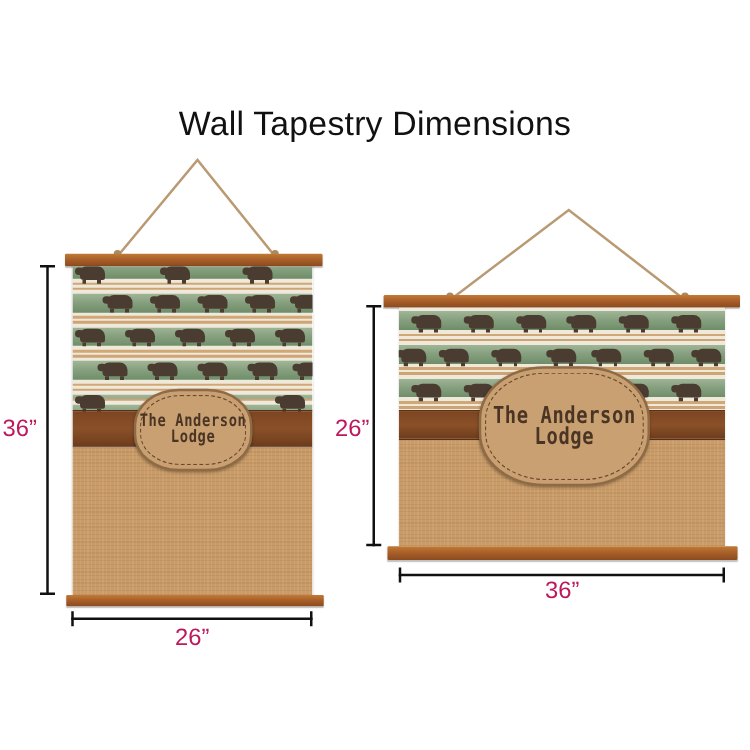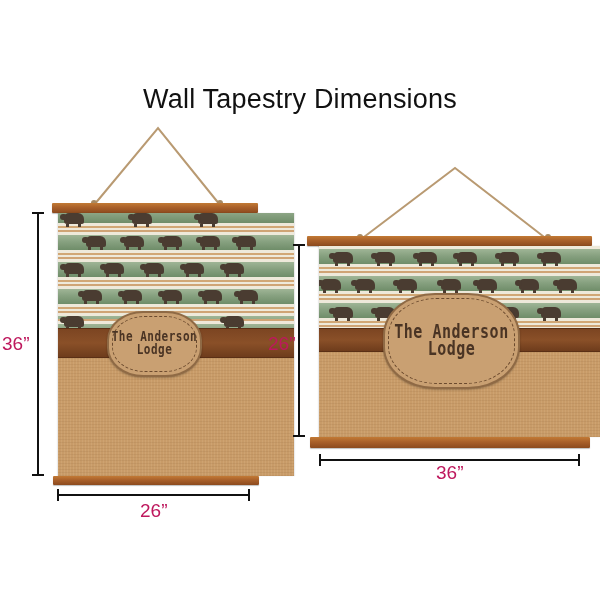--- a/index.html
+++ b/index.html
@@ -3,21 +3,21 @@
 <meta charset="utf-8">
 <style>
   html, body { margin: 0; padding: 0; background: #ffffff; }
   body { width: 600px; height: 600px; position: relative; overflow: hidden; font-family: "Liberation Sans", sans-serif; }
   .abs { position: absolute; }
   .title { left: 0; top: 84px; width: 600px; text-align: center; font-size: 27px; color: #111; letter-spacing: 0.2px; }
   .dim-text { font-size: 19px; color: #be185d; }
 
   .wood { background: linear-gradient(180deg, #c27a35 0%, #a9602a 45%, #8c4a1e 100%); box-shadow: 0 1px 1px rgba(0,0,0,0.25); border-radius: 1px; }
 
-  .fabric { overflow: hidden; box-shadow: 1px 0 1px rgba(0,0,0,0.08), -1px 0 1px rgba(0,0,0,0.08); padding-left: 44px; }
+  .fabric { overflow: hidden; box-shadow: 1px 0 1px rgba(0,0,0,0.08), -1px 0 1px rgba(0,0,0,0.08); }
   .pattern {
     position: absolute; left: 0; top: 0; width: 100%;
     background:
       repeating-linear-gradient(180deg,
         #cfa475 0px, #cfa475 2px,
         #eee9da 2px, #eee9da 5px,
         #9fb596 5px, #86a07f 12px, #6f8d69 20px,
         #eee9da 20px, #eee9da 23px,
         #d1a775 23px, #d1a775 25px,
         #eee9da 25px, #eee9da 27px);

